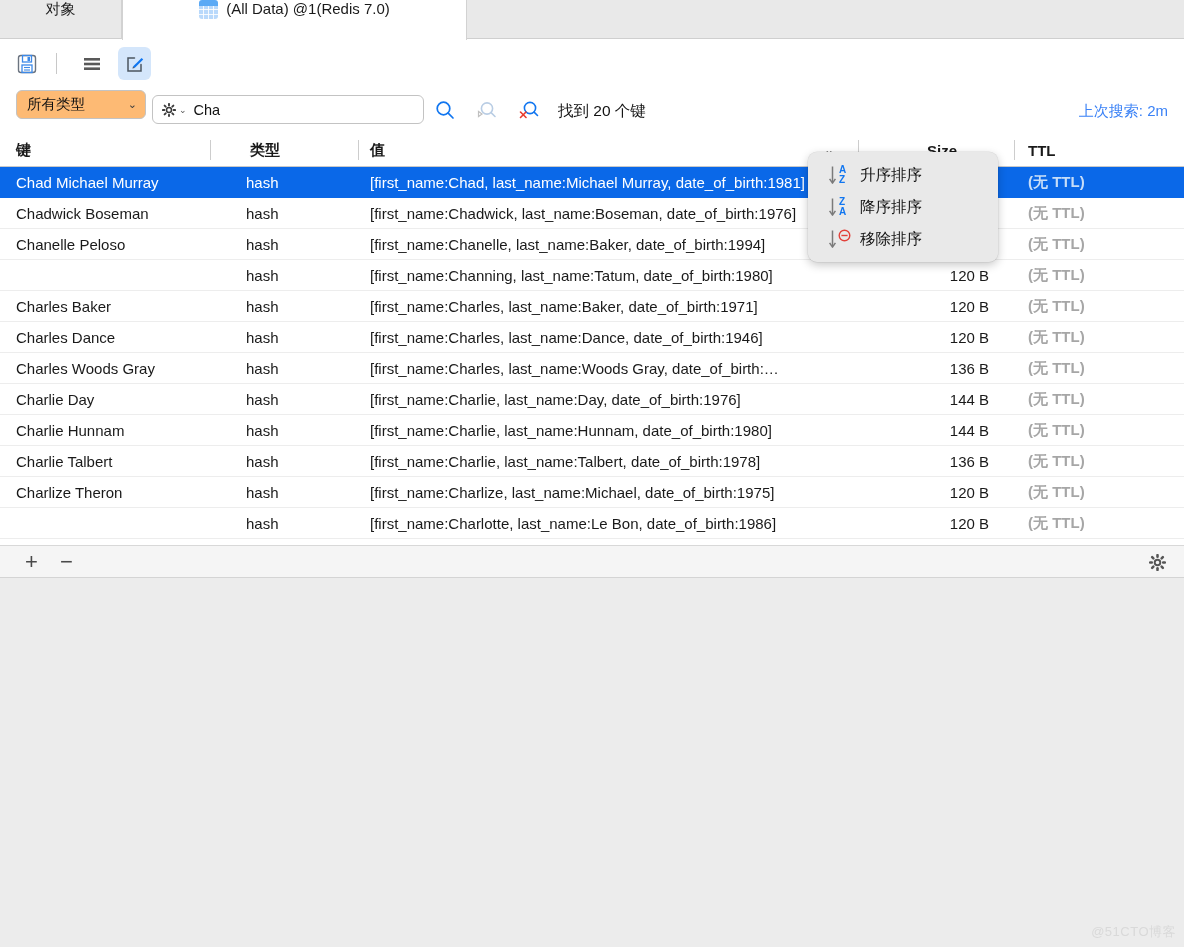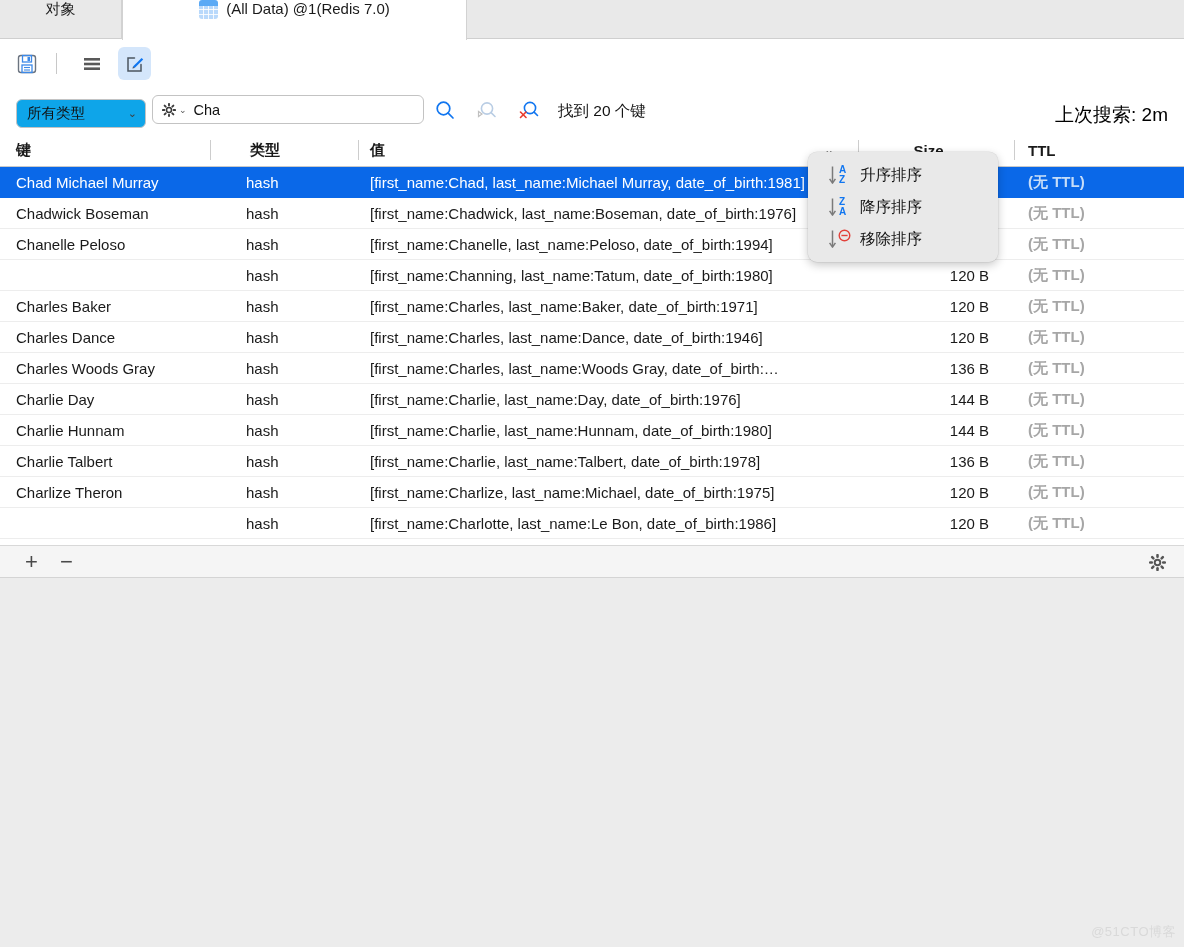--- a/index.html
+++ b/index.html
@@ -57,37 +57,37 @@
   }
   .tbtn.active { background: #d4e6fb; }
   .tsep { position: absolute; top: 13px; width: 1px; height: 21px; background: #c8c8c8; }
 
   
   .searchrow {
     position: absolute; left: 0; top: 87px; width: 1184px; height: 46px;
     background: #ffffff;
   }
   .type-select {
-    position: absolute; left: 16px; top: 12px; width: 130px; height: 29px;
-    background: #0ea5e9; border: 1px solid #c3c3c3; border-radius: 6px;
+    position: absolute; left: 16px; top: 3px; width: 130px; height: 29px;
+    background: #fdba74; border: 1px solid #c3c3c3; border-radius: 6px;
     display: flex; align-items: center; padding: 0 8px 0 10px;
     font-size: 14.5px; color: #111;
   }
   .type-select .chev { margin-left: auto; color: #3d3d3d; font-size: 11px; }
   .search-field {
     position: absolute; left: 152px; top: 8px; width: 272px; height: 29px;
     background: #ffffff; border: 1px solid #c3c3c3; border-radius: 6px;
     display: flex; align-items: center; padding: 0 8px 0 9px; gap: 3px;
     font-size: 14.5px; color: #111;
   }
   .search-field .gear { color: #444; display: flex; }
   .search-field .minichev { color: #555; font-size: 9px; margin-right: 4px; }
   .sicon { position: absolute; top: 12px; width: 22px; height: 22px; }
   .found-text { position: absolute; left: 558px; top: 14px; font-size: 15.5px; color: #111; }
-  .last-search { position: absolute; right: 16px; top: 15px; font-size: 19px; color: #000000; }
+  .last-search { position: absolute; right: 16px; top: 15px; font-size: 15px; color: #3b82f6; }
 
   
   .table-wrap { position: absolute; left: 0; top: 133px; width: 1184px; height: 412px; background: #fff; }
   .thead {
     position: relative; height: 34px; border-bottom: 1px solid #c9c9c9;
     background: #ffffff;
   }
   .th {
     position: absolute; top: 0; height: 34px; display: flex; align-items: center;
     font-size: 15px; font-weight: bold; color: #1a1a1a;
@@ -250,21 +250,21 @@
       <div class="th" style="left:358px;width:12px">
           <span class="vsep"></span>
         </div>
       <div class="th" style="left:370px;width:450px">
         <span>值</span>
       </div>
       <div class="th" style="left:824px;width:20px;color:#555;font-weight:normal;font-size:12px">⌄</div>
       <div class="th" style="left:858px;width:14px">
           <span class="vsep"></span>
         </div>
-      <div class="th" style="left:900px;width:110px;justify-content:center;padding-right:53px">
+      <div class="th" style="left:900px;width:110px;justify-content:flex-end;padding-right:53px">
         <span>Size</span>
       </div>
       <div class="th" style="left:1014px;width:14px">
           <span class="vsep"></span>
         </div>
       <div class="th" style="left:1028px;width:140px">
         <span>TTL</span>
       </div>
     </div>
 
@@ -279,21 +279,21 @@
         <div class="row">
           <div class="cell c-key">Chadwick Boseman</div>
           <div class="cell c-type">hash</div>
           <div class="cell c-value">[first_name:Chadwick, last_name:Boseman, date_of_birth:1976]</div>
           <div class="cell c-size">120 B</div>
           <div class="cell c-ttl">(无 TTL)</div>
         </div>
         <div class="row">
           <div class="cell c-key">Chanelle Peloso</div>
           <div class="cell c-type">hash</div>
-          <div class="cell c-value">[first_name:Chanelle, last_name:Peloso, date_of_birth:1994]</div>
+          <div class="cell c-value">[first_name:Chanelle, last_name:Baker, date_of_birth:1994]</div>
           <div class="cell c-size">120 B</div>
           <div class="cell c-ttl">(无 TTL)</div>
         </div>
         <div class="row">
           <div class="cell c-type">hash</div>
           <div class="cell c-value">[first_name:Channing, last_name:Tatum, date_of_birth:1980]</div>
           <div class="cell c-size">120 B</div>
           <div class="cell c-ttl">(无 TTL)</div>
         </div>
         <div class="row">

